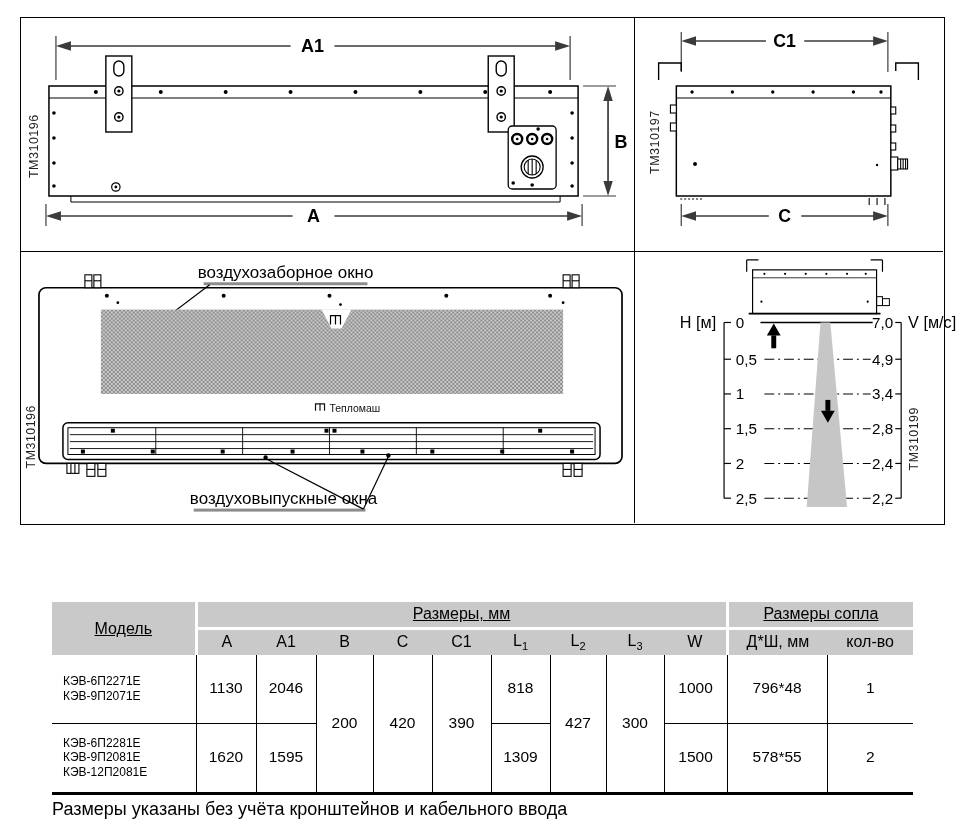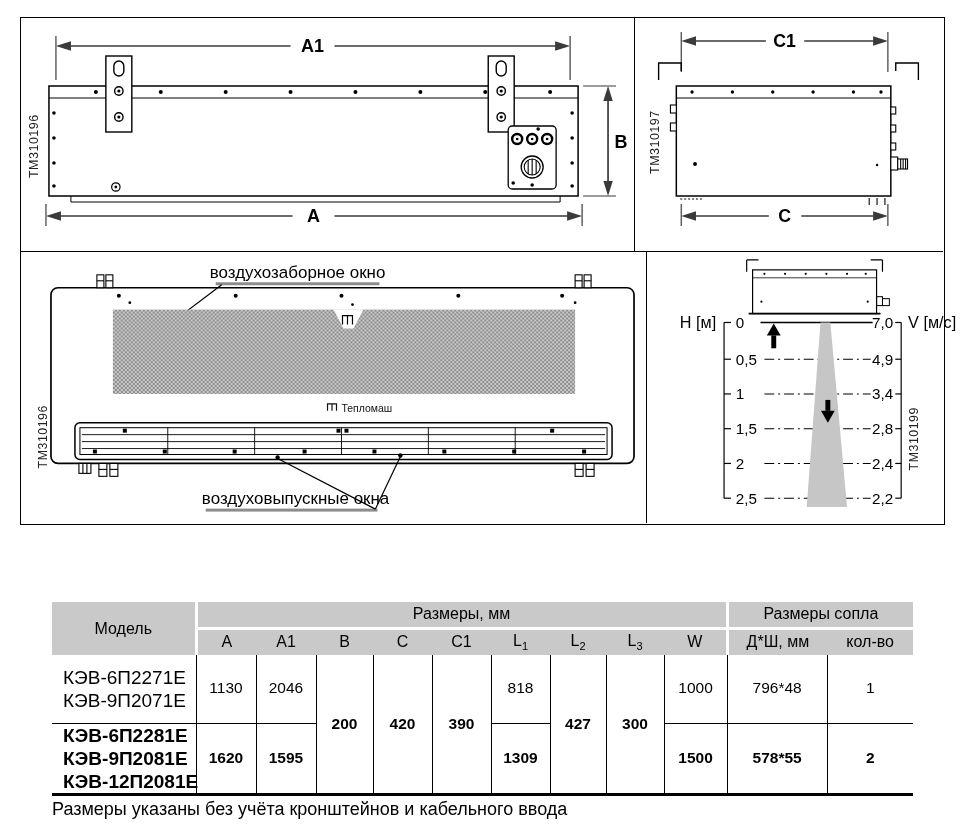--- a/index.html
+++ b/index.html
@@ -1,45 +1,45 @@
 <!DOCTYPE html>
 <html><head>
 <meta charset="utf-8">
 <style>
   html,body{margin:0;padding:0;background:#fff;}
   body{width:961px;height:834px;position:relative;font-family:"Liberation Sans",sans-serif;color:#000;}
   .frame{position:absolute;left:20px;top:17px;width:925px;height:508px;border:1.5px solid #000;box-sizing:border-box;}
   .panel{position:absolute;box-sizing:border-box;}
   .p-tl{left:0;top:0;width:613.5px;height:233.5px;border-right:1.5px solid #000;border-bottom:1.5px solid #000;}
   .p-tr{left:613.5px;top:0;width:308.5px;height:233.5px;border-bottom:1.5px solid #000;}
-  .p-bl{left:0;top:233.5px;width:613.5px;height:271.5px;border-right:1.5px solid #000;margin-left:12px;}
+  .p-bl{left:0;top:233.5px;width:613.5px;height:271.5px;border-right:1.5px solid #000;}
   .p-br{left:645px;top:233.5px;width:308.5px;height:271.5px;}
   svg{display:block;}
   svg text{font-family:"Liberation Sans",sans-serif;}
   .dim{font-size:18px;font-weight:bold;fill:#000;}
   .tm{font-size:12.5px;fill:#222;letter-spacing:.5px;}
   .lbl{font-size:17px;fill:#000;}
   .tick{font-size:15.5px;fill:#000;}
   .axis{font-size:16.5px;fill:#000;}
   .brand{font-size:10.5px;fill:#111;}
 
   
   #spec-table{position:absolute;left:52px;top:602px;width:861px;border-collapse:collapse;table-layout:fixed;font-size:15.5px;}
   #spec-table td{padding:0;text-align:center;vertical-align:middle;line-height:1.22;}
   #spec-table .h1 td,#spec-table .h2 td{background:#c9c9c9;font-size:16px;}
-  #spec-table .h1{height:26px;}
+  #spec-table .h1{height:26px;text-decoration:underline;}
   #spec-table .h2{height:27px;}
   #spec-table .b1{height:68px;}
   #spec-table .b2{height:70px;}
   #spec-table td.gap-l{border-left:3px solid #fff;}
   #spec-table td.gap-b{border-bottom:3px solid #fff;}
   #spec-table td.bl{border-left:1.5px solid #000;}
   #spec-table td.sep{border-bottom:1.5px solid #000;}
-  #spec-table td.bot{border-bottom:3px solid #000;font-weight:bold;}
-  #spec-table td.model-cell{text-align:left;padding-left:11px;font-size:19px;}
+  #spec-table td.bot{border-bottom:3px solid #000;}
+  #spec-table td.model-cell{text-align:left;padding-left:11px;font-size:12px;}
   #spec-table sub{font-size:11px;}
   .footnote{position:absolute;left:52px;top:799px;font-size:18px;}
 </style>
 </head>
 <body>
 
 <div class="frame">
 
   <div class="panel p-tl">
     <svg width="612" height="232" viewBox="0 0 613 232" preserveAspectRatio="none">

